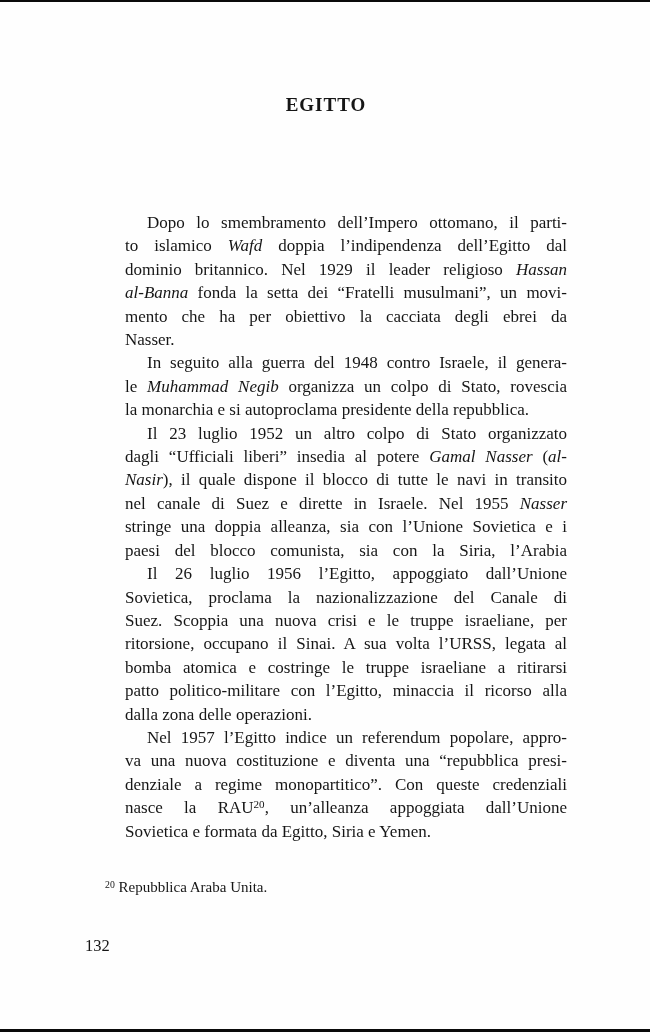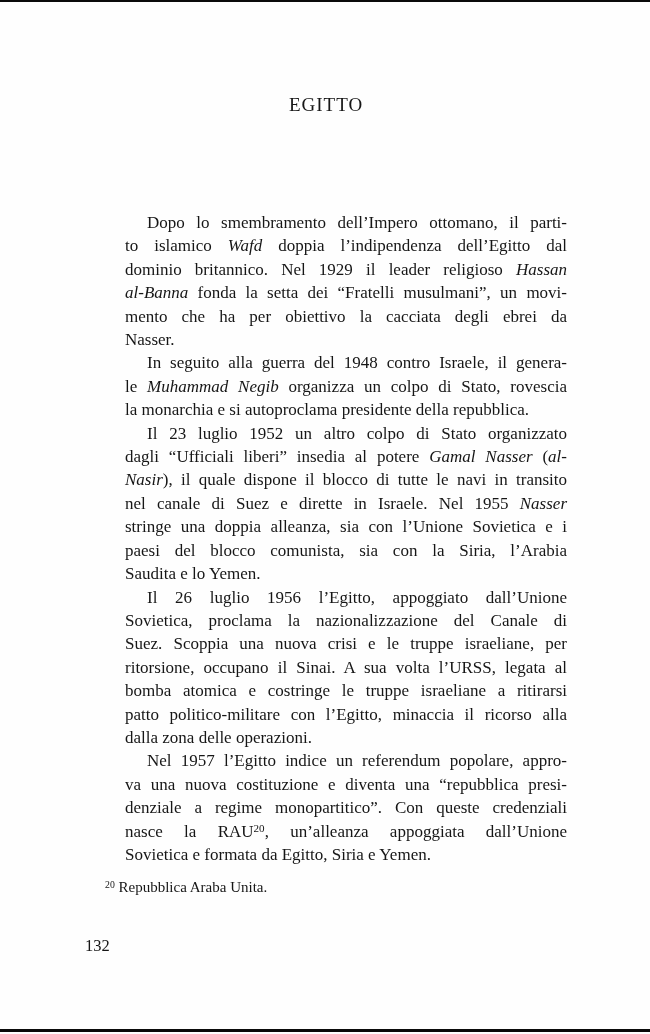--- a/index.html
+++ b/index.html
@@ -16,21 +16,21 @@
   }
   .edge { position: absolute; left: 0; right: 0; background: #0a0a0a; }
   .edge.top { top: 0; height: 2px; }
   .edge.bottom { bottom: 2px; height: 3px; }
   .content { position: absolute; left: 85px; width: 482px; top: 0; height: 100%; }
   .title {
     position: absolute;
     top: 94px; left: 0; right: 0;
     text-align: center;
     font-size: 19px;
-    font-weight: normal;
+    font-weight: bold;
     letter-spacing: 1px;
   }
   .body {
     position: absolute;
     top: 211px; left: 0; right: 0;
     font-size: 17px;
     line-height: 23.4px;
   }
   .line { text-align: justify; text-align-last: justify; margin-left: 40px; }
   .line.last { text-align-last: left; }
@@ -74,21 +74,20 @@
         <div class="line last"><span>Nasser.</span></div>
         <div class="line indent"><span>In seguito alla guerra del 1948 contro Israele, il genera-</span></div>
         <div class="line"><span>le </span><span class="it">Muhammad Negib</span><span> organizza un colpo di Stato, rovescia</span></div>
         <div class="line last"><span>la monarchia e si autoproclama presidente della repubblica.</span></div>
         <div class="line indent"><span>Il 23 luglio 1952 un altro colpo di Stato organizzato</span></div>
         <div class="line"><span>dagli “Ufficiali liberi” insedia al potere </span><span class="it">Gamal Nasser</span><span> (</span><span class="it">al-</span></div>
         <div class="line"><span class="it">Nasir</span><span>), il quale dispone il blocco di tutte le navi in transito</span></div>
         <div class="line"><span>nel canale di Suez e dirette in Israele. Nel 1955 </span><span class="it">Nasser</span></div>
         <div class="line"><span>stringe una doppia alleanza, sia con l’Unione Sovietica e i</span></div>
         <div class="line"><span>paesi del blocco comunista, sia con la Siria, l’Arabia</span></div>
-        <div class="line last"><span>Saudita e lo Yemen.</span></div>
         <div class="line indent"><span>Il 26 luglio 1956 l’Egitto, appoggiato dall’Unione</span></div>
         <div class="line"><span>Sovietica, proclama la nazionalizzazione del Canale di</span></div>
         <div class="line"><span>Suez. Scoppia una nuova crisi e le truppe israeliane, per</span></div>
         <div class="line"><span>ritorsione, occupano il Sinai. A sua volta l’URSS, legata al</span></div>
         <div class="line"><span>bomba atomica e costringe le truppe israeliane a ritirarsi</span></div>
         <div class="line"><span>patto politico-militare con l’Egitto, minaccia il ricorso alla</span></div>
         <div class="line last"><span>dalla zona delle operazioni.</span></div>
         <div class="line indent"><span>Nel 1957 l’Egitto indice un referendum popolare, appro-</span></div>
         <div class="line"><span>va una nuova costituzione e diventa una “repubblica presi-</span></div>
         <div class="line"><span>denziale a regime monopartitico”. Con queste credenziali</span></div>

